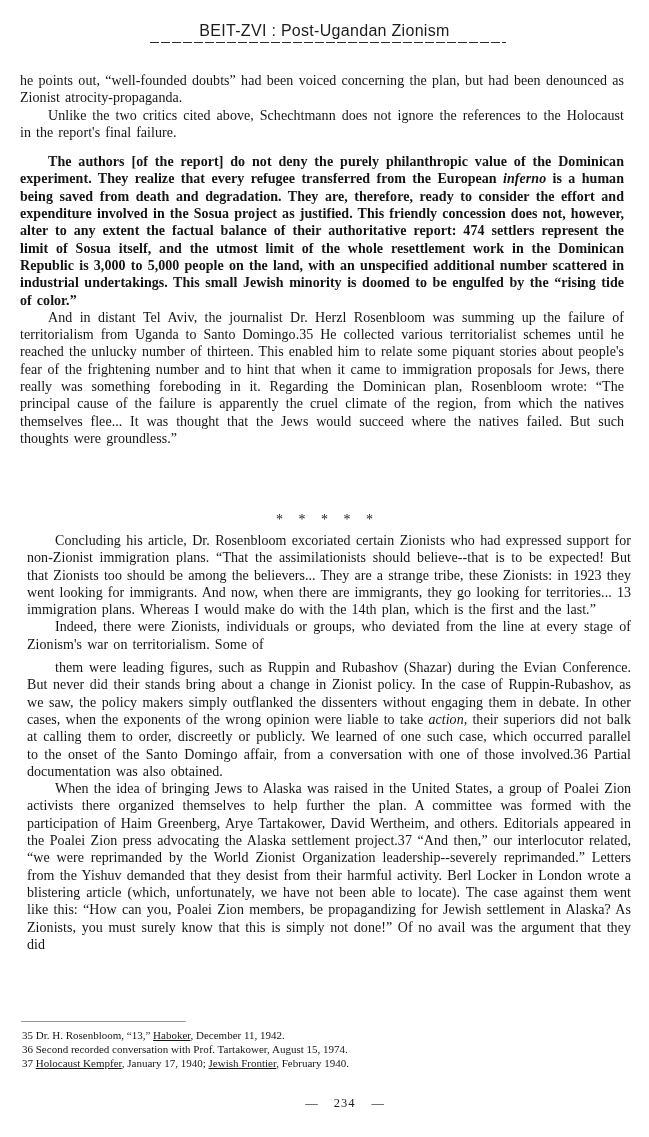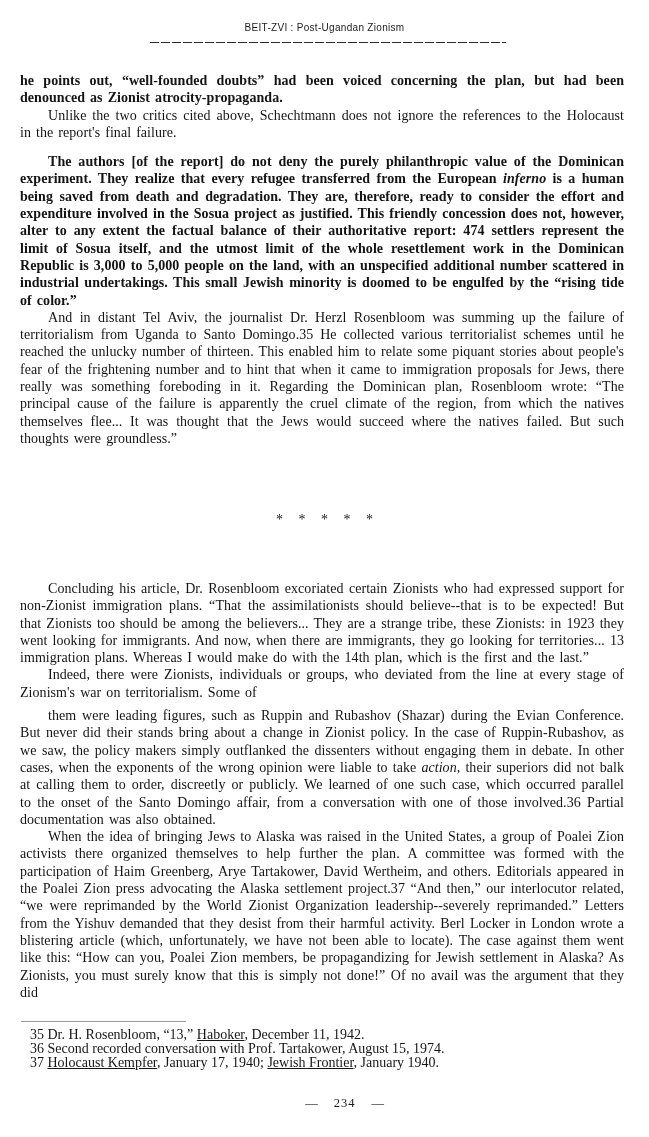--- a/index.html
+++ b/index.html
@@ -12,21 +12,21 @@
     font-family: "Liberation Serif", serif;
     overflow: hidden;
   }
   .running-head {
     position: absolute;
     top: 22px;
     left: 0;
     width: 649px;
     text-align: center;
     font-family: "Liberation Sans", sans-serif;
-    font-size: 10px;
+    font-size: 16px;
     letter-spacing: 0.3px;
     color: #1c1c1c;
   }
   .head-rule {
     position: absolute;
     top: 42px;
     left: 150px;
     width: 356px;
     height: 1px;
     background: repeating-linear-gradient(90deg, #2b2b2b 0 9px, transparent 9px 11px);
@@ -35,23 +35,23 @@
     position: absolute;
     left: 20px;
     width: 604px;
     font-size: 14px;
     line-height: 17.3px;
     text-align: justify;
     word-spacing: 1.5px;
     letter-spacing: 0.05px;
   }
   .block-1 { top: 72px; }
-  .block-2 { top: 580px; }
+  .block-2 { top: 532px; margin-left: 7px; }
   .body-col p { margin: 0; text-indent: 28px; }
-  .body-col p.no-indent { text-indent: 0; font-weight: bold; }
+  .body-col p.no-indent { text-indent: 0; }
   .gap-sm { margin-top: 6px !important; }
   .gap-md { margin-top: 12px !important; font-weight: bold; }
   .gap-lg { margin-top: 17px !important; }
   .ital { font-style: italic; }
   .asterisk-sep {
     position: absolute;
     top: 512px;
     left: 0;
     width: 649px;
     text-align: center;
@@ -63,23 +63,23 @@
     position: absolute;
     top: 1021px;
     left: 21px;
     width: 165px;
     height: 1px;
     background: #9a9a9a;
   }
   .footnotes {
     position: absolute;
     top: 1028px;
-    left: 30px;
+    left: 22px;
     width: 600px;
-    font-size: 14px;
+    font-size: 11px;
     line-height: 14.2px;
     color: #161616;
   }
   .footnotes div { margin: 0; }
   .uline { text-decoration: underline; }
   .page-footer {
     position: absolute;
     top: 1096px;
     left: 0;
     width: 649px;
@@ -115,20 +115,20 @@
     <p>Indeed, there were Zionists, individuals or groups, who deviated from the line at every stage of Zionism's war on territorialism. Some of</p>
     <p class="gap-sm"><span>them were leading figures, such as Ruppin and Rubashov (Shazar) during the Evian Conference. But never did their stands bring about a change in Zionist policy. In the case of Ruppin-Rubashov, as we saw, the policy makers simply outflanked the dissenters without engaging them in debate. In other cases, when the exponents of the wrong opinion were liable to take </span><span class="ital">action,</span><span> their superiors did not balk at calling them to order, discreetly or publicly. We learned of one such case, which occurred parallel to the onset of the Santo Domingo affair, from a conversation with one of those involved.36 Partial documentation was also obtained.</span></p>
     <p>When the idea of bringing Jews to Alaska was raised in the United States, a group of Poalei Zion activists there organized themselves to help further the plan. A committee was formed with the participation of Haim Greenberg, Arye Tartakower, David Wertheim, and others. Editorials appeared in the Poalei Zion press advocating the Alaska settlement project.37 “And then,” our interlocutor related, “we were reprimanded by the World Zionist Organization leadership--severely reprimanded.” Letters from the Yishuv demanded that they desist from their harmful activity. Berl Locker in London wrote a blistering article (which, unfortunately, we have not been able to locate). The case against them went like this: “How can you, Poalei Zion members, be propagandizing for Jewish settlement in Alaska? As Zionists, you must surely know that this is simply not done!” Of no avail was the argument that they did</p>
   </div>
 
   <div class="footnote-rule"></div>
 
   <div class="footnotes">
     <div><span>35 Dr. H. Rosenbloom, “13,” </span><span class="uline">Haboker</span><span>, December 11, 1942.</span></div>
     <div>36 Second recorded conversation with Prof. Tartakower, August 15, 1974.</div>
-    <div><span>37 </span><span class="uline">Holocaust Kempfer</span><span>, January 17, 1940; </span><span class="uline">Jewish Frontier</span><span>, January 1940.</span></div>
+    <div><span>37 </span><span class="uline">Holocaust Kempfer</span><span>, January 17, 1940; </span><span class="uline">Jewish Frontier</span><span>, February 1940.</span></div>
   </div>
 
   <div class="page-footer">
     <span class="dash">—</span><span class="num">234</span><span class="dash">—</span>
   </div>
 
 </div>
 
 </body></html>

